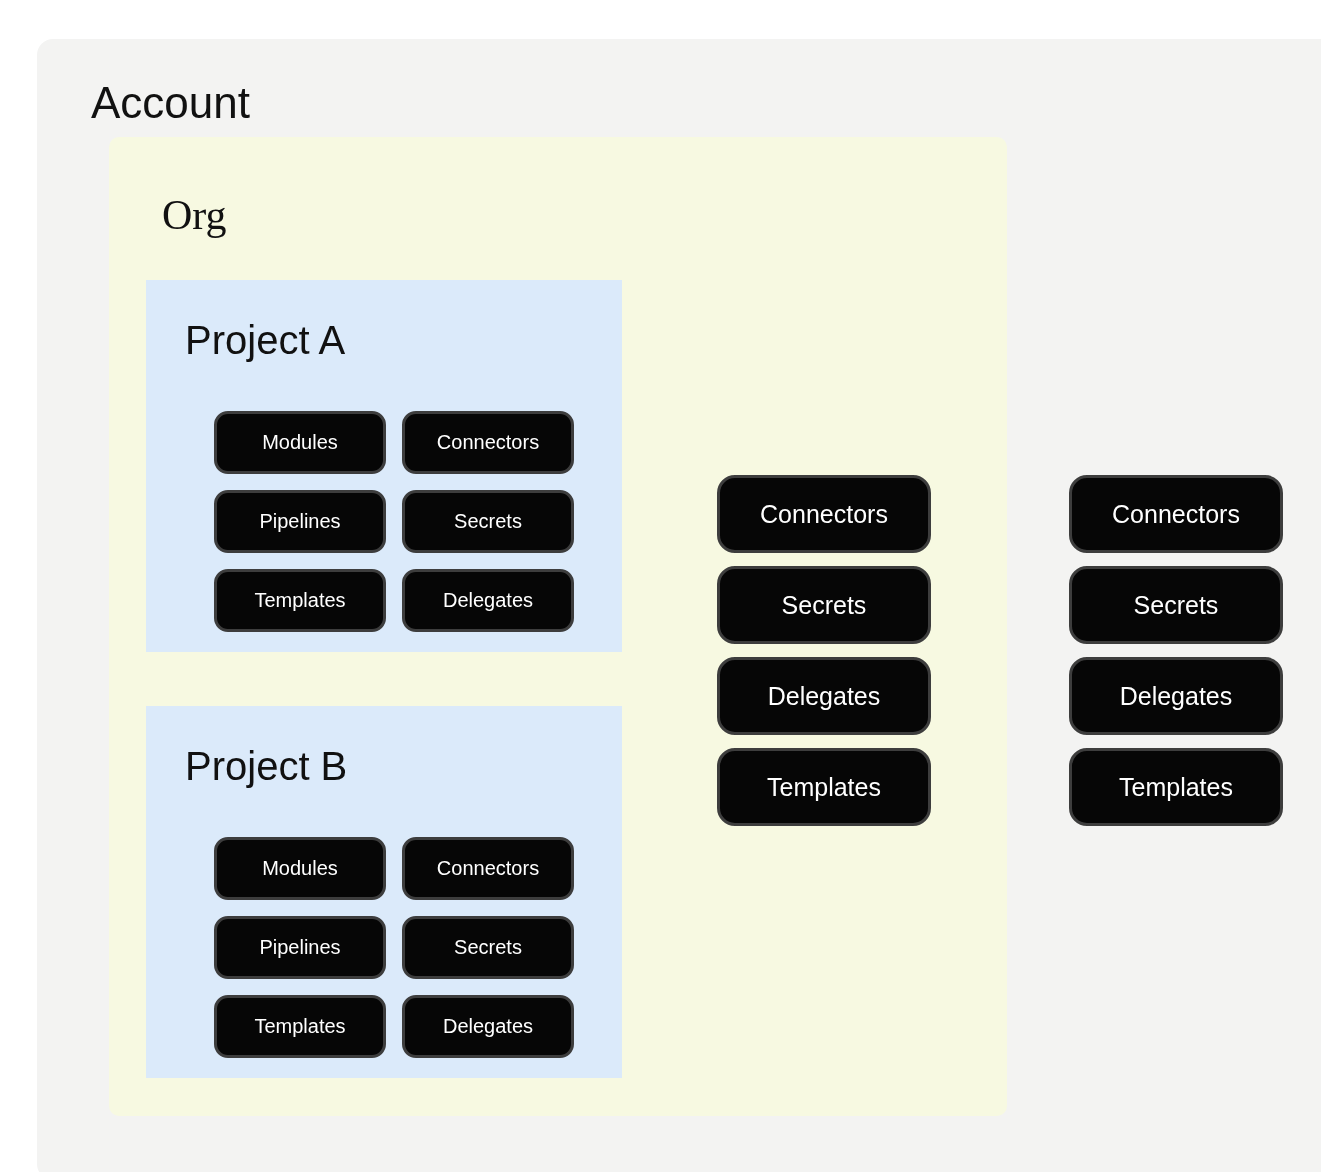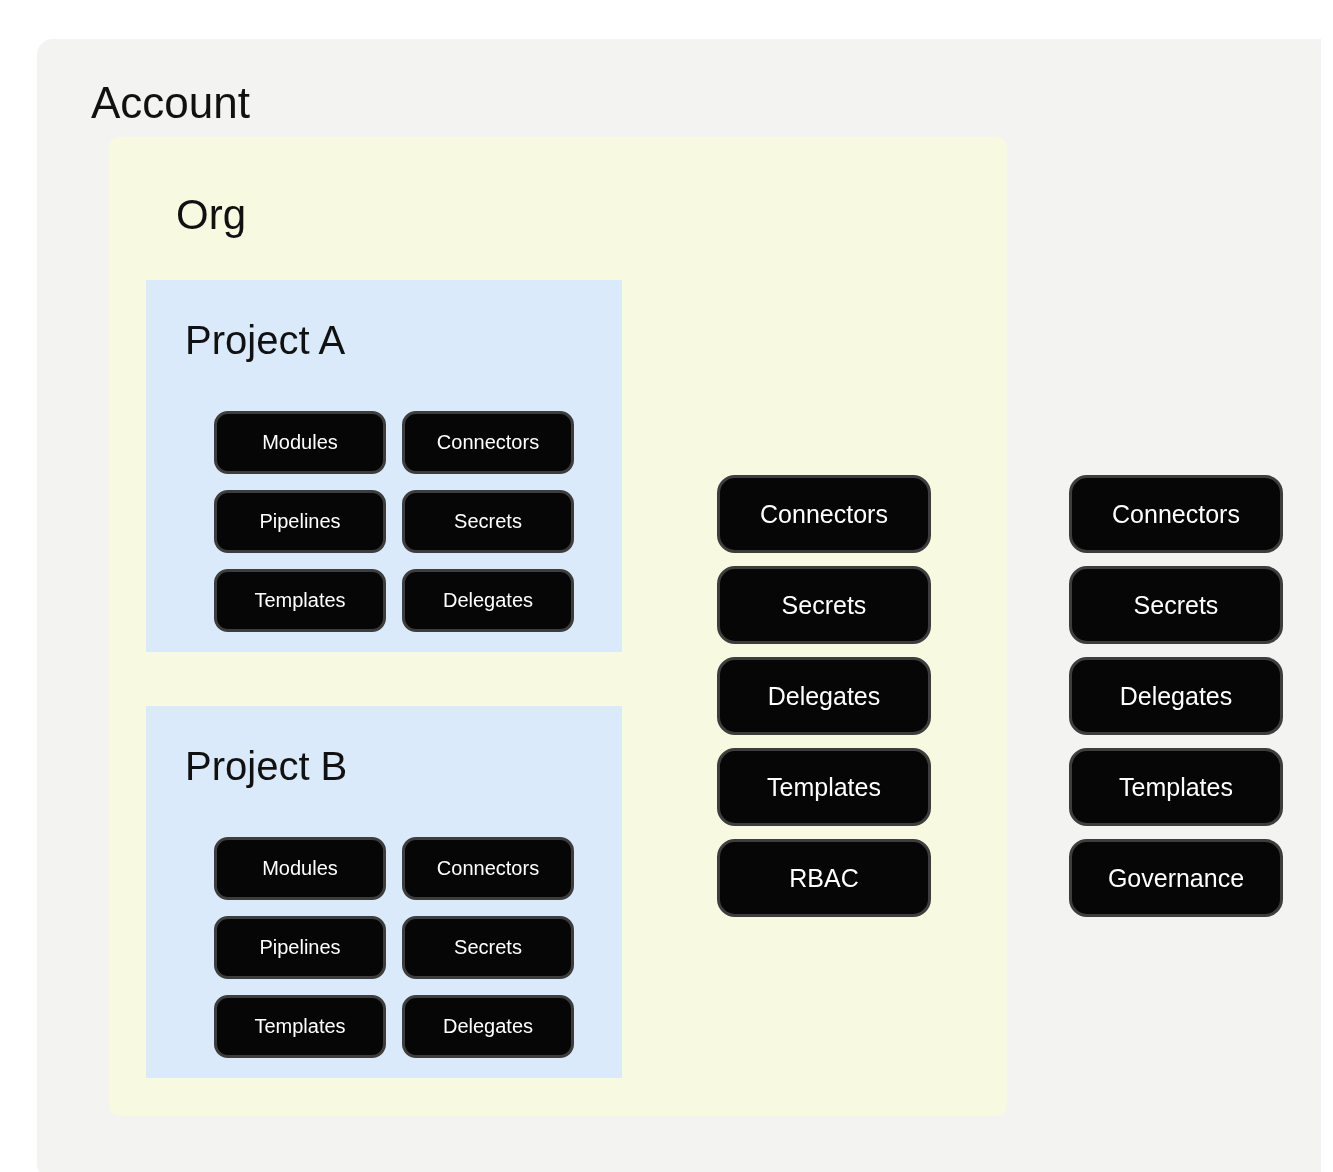--- a/index.html
+++ b/index.html
@@ -17,22 +17,22 @@
   body{font-family:"Liberation Sans",sans-serif;color:var(--title-text);}
   .stage{position:relative;width:1333px;height:1172px;background:var(--page-bg);overflow:hidden;}
 
   .account-box{position:absolute;left:13px;top:15px;width:1307px;height:1141px;
     background:var(--account-bg);border-radius:16px;}
   .account-title{position:absolute;left:42px;top:27px;font-size:44px;font-weight:400;
     line-height:1.15;color:var(--title-text);}
 
   .org-box{position:absolute;left:72px;top:98px;width:898px;height:979px;
     background:var(--org-bg);border-radius:10px;}
-  .org-title{position:absolute;left:55px;top:42px;font-size:42px;font-weight:400;
-    line-height:1.15;color:var(--title-text);}
+  .org-title{position:absolute;left:41px;top:42px;font-size:42px;font-weight:400;
+    line-height:1.15;color:var(--title-text);font-family:Liberation Serif, serif;}
 
   .project-box{position:absolute;left:37px;width:476px;height:372px;
     background:var(--project-bg);border-radius:0;}
   .project-a{top:143px;}
   .project-b{top:569px;text-decoration:underline;}
   .project-title{position:absolute;left:27px;top:24px;font-size:40px;font-weight:400;
     line-height:1.2;color:var(--title-text);}
 
   .pill{display:flex;align-items:center;justify-content:center;
     background:var(--pill-bg);border:3px solid var(--pill-border);color:var(--pill-text);
@@ -79,25 +79,23 @@
           <button class="pill pill-sm">Templates</button>
           <button class="pill pill-sm">Delegates</button>
         </div>
       </div>
 
       <div class="pill-col org-col">
         <button class="pill pill-lg">Connectors</button>
         <button class="pill pill-lg">Secrets</button>
         <button class="pill pill-lg">Delegates</button>
         <button class="pill pill-lg">Templates</button>
-        <button class="pill pill-lg">RBAC</button>
       </div>
     </div>
 
     <div class="pill-col account-col">
       <button class="pill pill-lg">Connectors</button>
       <button class="pill pill-lg">Secrets</button>
       <button class="pill pill-lg">Delegates</button>
       <button class="pill pill-lg">Templates</button>
-      <button class="pill pill-lg">Governance</button>
     </div>
   </section>
 </div>
 
 </body></html>

